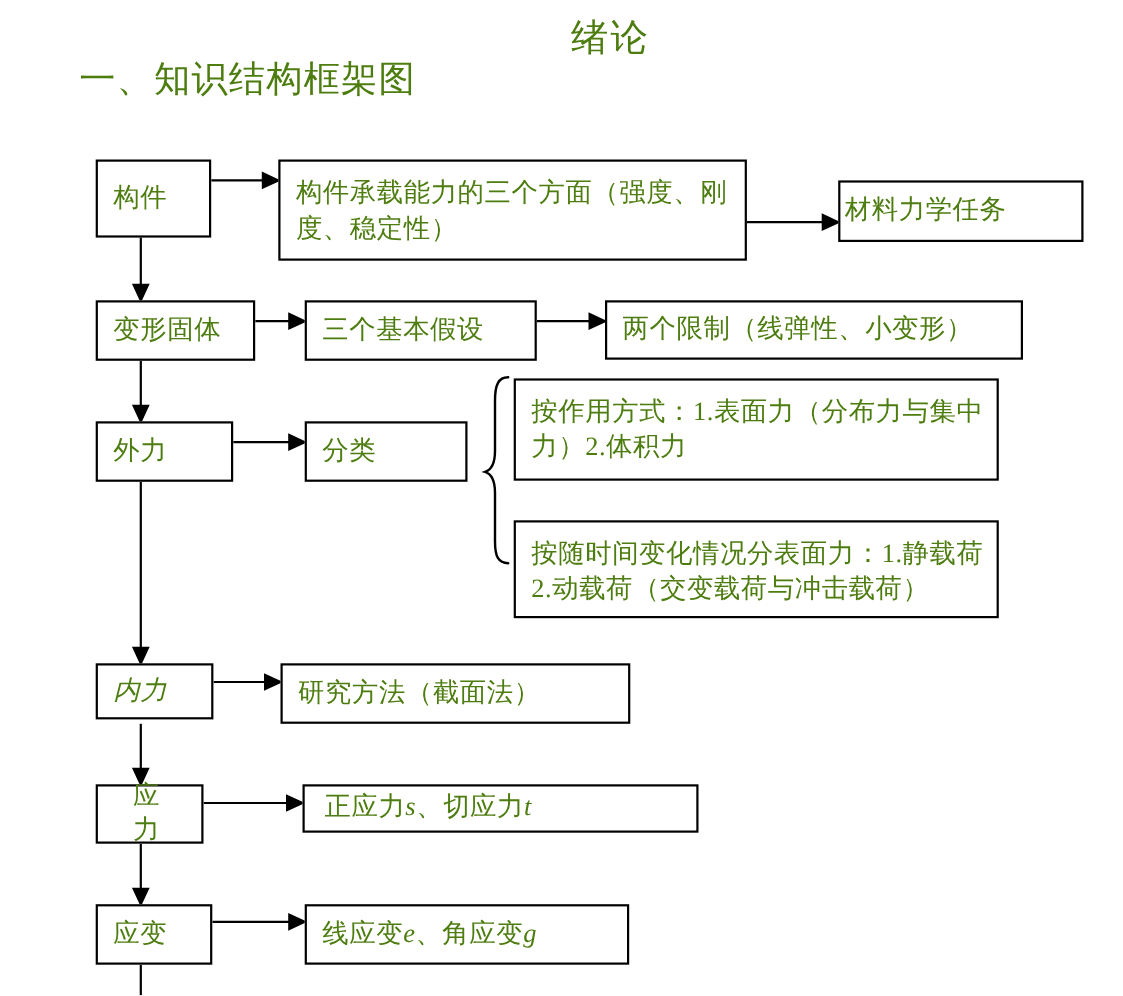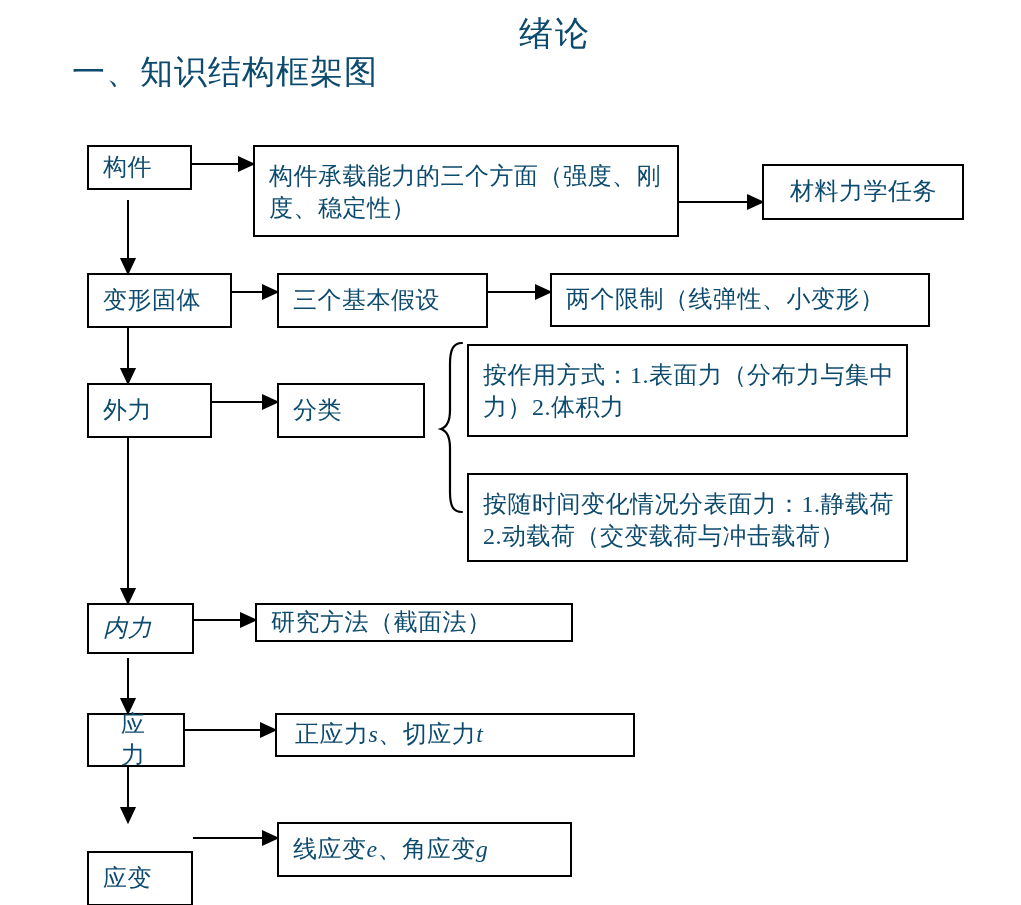--- a/index.html
+++ b/index.html
@@ -1,18 +1,18 @@
 <!DOCTYPE html>
 <html><head>
 <meta charset="utf-8">
 <style>
   html,body{margin:0;padding:0;background:#ffffff;}
   #canvas{
     position:relative;width:1021px;height:905px;background:#ffffff;
-    font-family:"Liberation Serif","DejaVu Serif",serif;color:#0c4a6e;overflow:hidden;
+    font-family:"Liberation Serif","DejaVu Serif",serif;color:#4d7c0f;overflow:hidden;
   }
   .doc-title{
     position:absolute;top:11px;left:0;width:1110px;text-align:center;
     font-size:34px;letter-spacing:2px;
   }
   .section-heading{
     position:absolute;top:50px;left:72px;font-size:33px;letter-spacing:1px;
   }
   .node{
     position:absolute;box-sizing:border-box;border:2px solid #000000;background:#ffffff;
@@ -97,29 +97,29 @@
       <path d="M 462 343
                C 453 343, 450 350, 450 364
                L 450 410
                C 450 421, 447 427, 441 429
                C 447 431, 450 437, 450 448
                L 450 492
                C 450 506, 453 512, 462 512" fill="none" stroke="#000000" stroke-width="2.2" stroke-linecap="round"></path>
     </g>
   </svg>
 
-  <div class="node" style="left:87px;top:145px;width:105px;height:45px;">
+  <div class="node" style="left:87px;top:145px;width:105px;height:71px;">
     <span>构件</span>
   </div>
 
   <div class="node multiline pad-wide" style="left:253px;top:145px;width:426px;height:92px;">
     <span>构件承载能力的三个方面（强度、刚度、稳定性）</span>
   </div>
 
-  <div class="node" style="left:762px;top:164px;width:202px;height:56px;padding-left:26px;">
+  <div class="node" style="left:762px;top:164px;width:223px;height:56px;padding-left:4px;">
     <span>材料力学任务</span>
   </div>
 
   <div class="node" style="left:87px;top:273px;width:145px;height:55px;">
     <span>变形固体</span>
   </div>
 
   <div class="node" style="left:277px;top:273px;width:211px;height:55px;">
     <span>三个基本假设</span>
   </div>
@@ -141,36 +141,36 @@
   </div>
 
   <div class="node multiline" style="left:467px;top:473px;width:441px;height:89px;">
     <span>按随时间变化情况分表面力：1.静载荷 2.动载荷（交变载荷与冲击载荷）</span>
   </div>
 
   <div class="node" style="left:87px;top:603px;width:107px;height:51px;font-style:italic;">
     <span>内力</span>
   </div>
 
-  <div class="node pad-wide" style="left:255px;top:603px;width:318px;height:39px;text-align:center;">
+  <div class="node pad-wide" style="left:255px;top:603px;width:318px;height:55px;text-align:center;">
     <span>研究方法（截面法）</span>
   </div>
 
   <div class="node" style="left:87px;top:713px;width:98px;height:54px;padding-left:32px;">
     <span>应力</span>
   </div>
 
   <div class="node" style="left:275px;top:713px;width:360px;height:44px;padding-left:18px;">
     <span>正应力</span>
       <span class="sym">s</span>
       <span> 、切应力</span>
       <span class="sym">t</span>
   </div>
 
-  <div class="node" style="left:87px;top:822px;width:106px;height:55px;margin-top:29px;">
+  <div class="node" style="left:87px;top:822px;width:106px;height:55px;">
     <span>应变</span>
   </div>
 
   <div class="node pad-wide" style="left:277px;top:822px;width:295px;height:55px;">
     <span>线应变</span>
       <span class="sym">e</span>
       <span> 、角应变</span>
       <span class="sym">g</span>
   </div>
 

